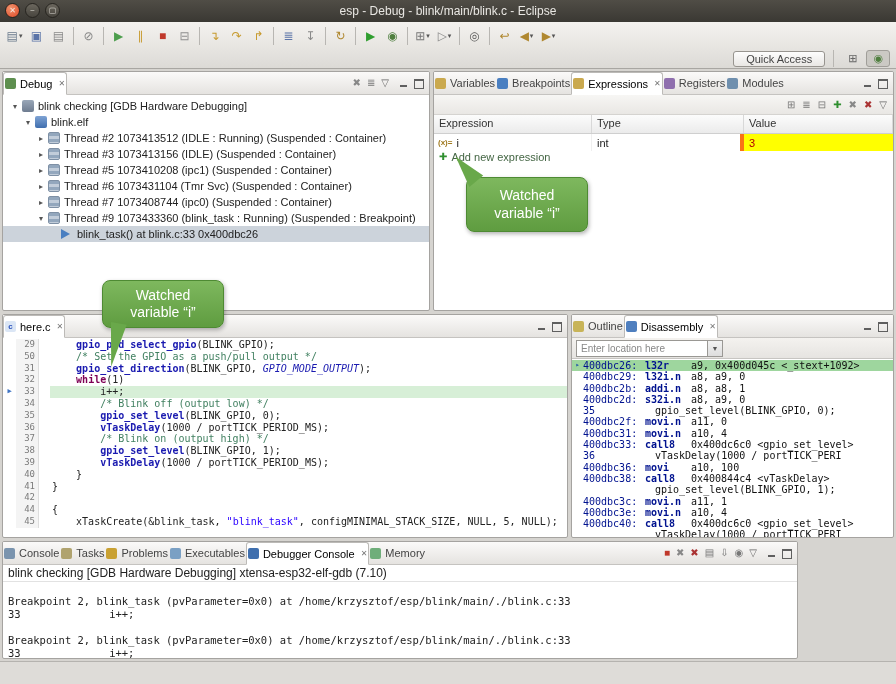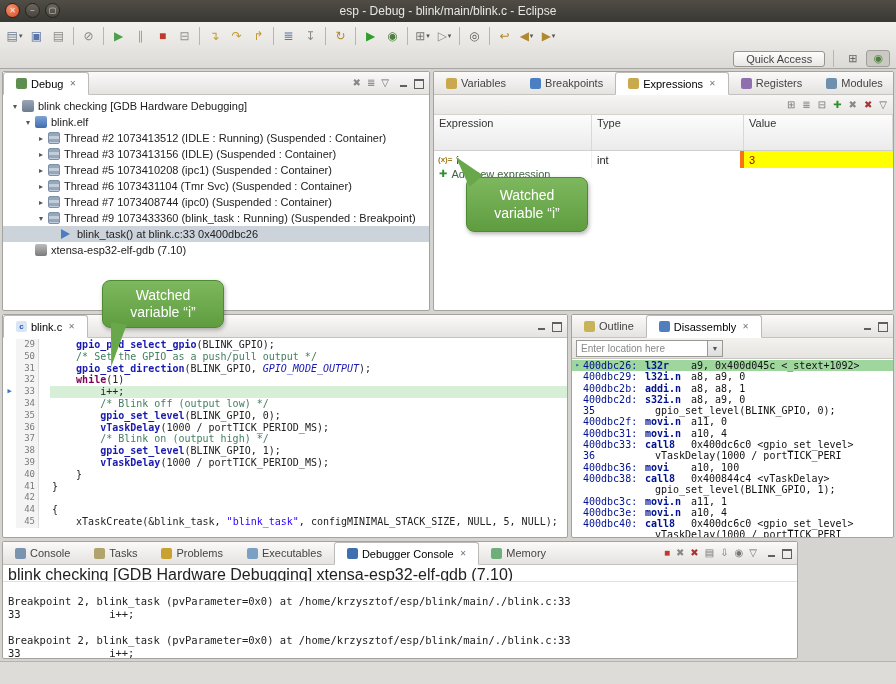--- a/index.html
+++ b/index.html
@@ -24,21 +24,21 @@
   .pbtn{padding:1px 6px;border-radius:3px;display:flex;align-items:center;gap:3px;font-size:11px}
   .pbtn.active{background:#cbc9c4;border:1px solid #a09e99}
   
   .panel{position:absolute;background:#fff;border:1px solid #a5a3a0;border-radius:2px;overflow:hidden;display:flex;flex-direction:column}
   #panel-debug{left:2px;top:71px;width:428px;height:240px}
   #panel-expr{left:433px;top:71px;width:461px;height:240px}
   #panel-editor{left:2px;top:314px;width:566px;height:224px}
   #panel-disasm{left:571px;top:314px;width:323px;height:224px}
   #panel-console{left:2px;top:541px;width:796px;height:118px}
   .phead{height:23px;min-height:23px;background:linear-gradient(#fbfaf9,#e5e3e0);border-bottom:1px solid #c5c3c0;display:flex;align-items:stretch;font-size:11px;color:#444}
-  .vtab{display:flex;align-items:center;gap:4px;padding:0 12px;white-space:nowrap;position:relative}
+  .vtab{display:flex;align-items:center;gap:4px;padding:0 1px;white-space:nowrap;position:relative}
   .vtab.active{background:#fff;border:1px solid #bcbab7;border-bottom-color:#fff;border-radius:3px 3px 0 0;margin-bottom:-1px;color:#000}
   .tclose{font-size:8px;color:#777;margin-left:2px}
   .chip{width:11px;height:11px;border-radius:2px;display:inline-block;flex:none}
   .hspace{flex:1}
   .hicons{display:flex;align-items:center;gap:6px;padding:0 5px}
   .hbtn{display:flex;align-items:center}
   .hglyph{font-size:10px;line-height:1}
   .wmm{display:flex;align-items:center;gap:5px;padding:0 5px}
   .wmin,.wmax{width:10px;height:10px;position:relative;display:inline-block}
   .wmin::after{content:"";position:absolute;left:1px;bottom:1px;width:7px;height:2px;background:#5f5f5f}
@@ -49,21 +49,21 @@
   .trow.sel{background:#ccd3db}
   .texp{width:12px;text-align:center;font-size:8px;color:#555;flex:none}
   .tic{width:12px;height:12px;border-radius:2px;margin:0 4px 0 1px;flex:none}
   .tic-launch{background:linear-gradient(#9aa7b8,#6e7c90)}
   .tic-elf{background:linear-gradient(#7fa3d4,#3f6eae)}
   .tic-thread{background:repeating-linear-gradient(#93a7bd 0 3px,#c2cdda 3px 6px);border:1px solid #7e90a5}
   .tic-frame{width:0;height:0;border-radius:0;border-top:5px solid transparent;border-bottom:5px solid transparent;border-left:9px solid #4a7fc1;background:none;margin-right:7px}
   .tic-gdb{background:linear-gradient(#bdbdbd,#7a7a7a)}
   
   .extool{height:20px;background:linear-gradient(#f7f6f4,#e9e7e4);border-bottom:1px solid #d5d3d0;display:flex;justify-content:flex-end;align-items:center;gap:7px;padding:0 6px}
-  .exhead{display:flex;height:36px;background:linear-gradient(#fcfcfc,#ebebeb);border-bottom:1px solid #cfcfcf;color:#333}
+  .exhead{display:flex;height:19px;background:linear-gradient(#fcfcfc,#ebebeb);border-bottom:1px solid #cfcfcf;color:#333}
   .hc{padding:2px 5px;border-right:1px solid #d8d8d8}
   .hc-expr{width:158px}.hc-type{width:152px}.hc-val{flex:1}
   .exrow{display:flex;height:17px;align-items:stretch}
   .c-expr{width:158px;display:flex;align-items:center;padding-left:4px;border-right:1px solid #efefef}
   .c-type{width:152px;display:flex;align-items:center;padding-left:5px;border-right:4px solid #f97316}
   .c-val{flex:1;display:flex;align-items:center;padding-left:5px}
   .c-val.changed{background:#ffff00;color:#b00000}
   .exicon{font-size:8px;color:#a07a1f;font-weight:bold;margin-right:4px}
   .plus{color:#2f8f2f;font-size:10px;margin:0 4px 0 5px}
   .addlabel{color:#446644}
@@ -88,21 +88,21 @@
   .dsbody{flex:1;overflow:hidden;font-family:"DejaVu Sans Mono","Liberation Mono",monospace;font-size:10px;line-height:11.3px;padding-top:1px}
   .dl{display:flex;height:11.3px;white-space:pre;align-items:center}
   .dl.cur{background:#9ed69e}
   .mark{width:11px;font-size:7px;color:#2b5fa8;text-align:center;flex:none}
   .addr{color:#00128f;display:inline-block;min-width:62px}
   .op{color:#00128f;font-weight:bold;display:inline-block;min-width:46px}
   .args{color:#111}
   .lnum{display:inline-block;min-width:62px;color:#00128f}
   .srctext{color:#111;padding-left:10px}
   
-  .condesc{height:17px;font-size:16px;padding:1px 5px;border-bottom:1px solid #e2e2e2;background:#fff;white-space:nowrap;overflow:hidden}
+  .condesc{height:17px;font-size:12px;padding:1px 5px;border-bottom:1px solid #e2e2e2;background:#fff;white-space:nowrap;overflow:hidden}
   .conbody{flex:1;font-family:"DejaVu Sans Mono","Liberation Mono",monospace;font-size:10.5px;line-height:13px;padding:0 5px;white-space:pre;overflow:hidden}
   
   .statusbar{position:absolute;left:0;top:661px;width:896px;height:23px;background:#dedcd8;border-top:1px solid #b5b3af}
   
   .callout{position:absolute;background:linear-gradient(#7eb85e,#5f9c40);border:1px solid #4e8a33;border-radius:8px;color:#fff;font-size:14px;text-align:center;display:flex;flex-direction:column;justify-content:center;line-height:1.25;box-shadow:1px 2px 4px rgba(0,0,0,.3);z-index:50}
   .arrow{position:absolute;width:0;height:0;border:solid transparent}
   #callout-expr{left:466px;top:177px;width:122px;height:55px}
   #callout-expr .arrow{top:-25px;left:-10px;border-width:0 9px 32px 9px;border-bottom-color:#69a84a;transform:rotate(-40deg)}
   #callout-editor{left:102px;top:280px;width:122px;height:48px}
   #callout-editor .arrow{bottom:-40px;left:4px;border-width:44px 8px 0 8px;border-top-color:#69a84a;transform:rotate(10deg)}
@@ -281,25 +281,20 @@
         </div>
         <div class="trow" style="padding-left: 32px;">
           <span class="texp">▾</span>
           <span class="tic tic-thread"></span>
           <span>Thread #9 1073433360 (blink_task : Running) (Suspended : Breakpoint)</span>
         </div>
         <div class="trow sel" style="padding-left: 45px;">
           <span class="texp"></span>
           <span class="tic tic-frame"></span>
           <span>blink_task() at blink.c:33 0x400dbc26</span>
-        </div>
-        <div class="trow" style="padding-left: 19px;">
-          <span class="texp"></span>
-          <span class="tic tic-gdb"></span>
-          <span>xtensa-esp32-elf-gdb (7.10)</span>
         </div>
       </div>
   </div>
 
   <div class="panel" id="panel-expr">
     <div class="phead">
       <span style="display:flex">
           <div class="vtab">
             <span class="chip" style="background: rgb(202, 169, 78);"></span>
             <span>Variables</span>
@@ -370,21 +365,21 @@
       <span class="plus">✚</span>
       <span class="addlabel">Add new expression</span>
     </div>
   </div>
 
   <div class="panel" id="panel-editor">
     <div class="phead">
       <span style="display:flex">
           <div class="vtab active">
             <span class="chip" style="background: rgb(219, 230, 245); color: rgb(42, 82, 190); font-size: 8px; font-weight: bold; text-align: center; line-height: 11px;">c</span>
-            <span>blink.c</span>
+            <span>here.c</span>
             <span class="tclose">✕</span>
           </div>
         </span>
       <span class="hspace"></span>
       <span class="wmm">
         <span class="wmin"></span>
         <span class="wmax"></span>
       </span>
     </div>
     <div class="edbody">

